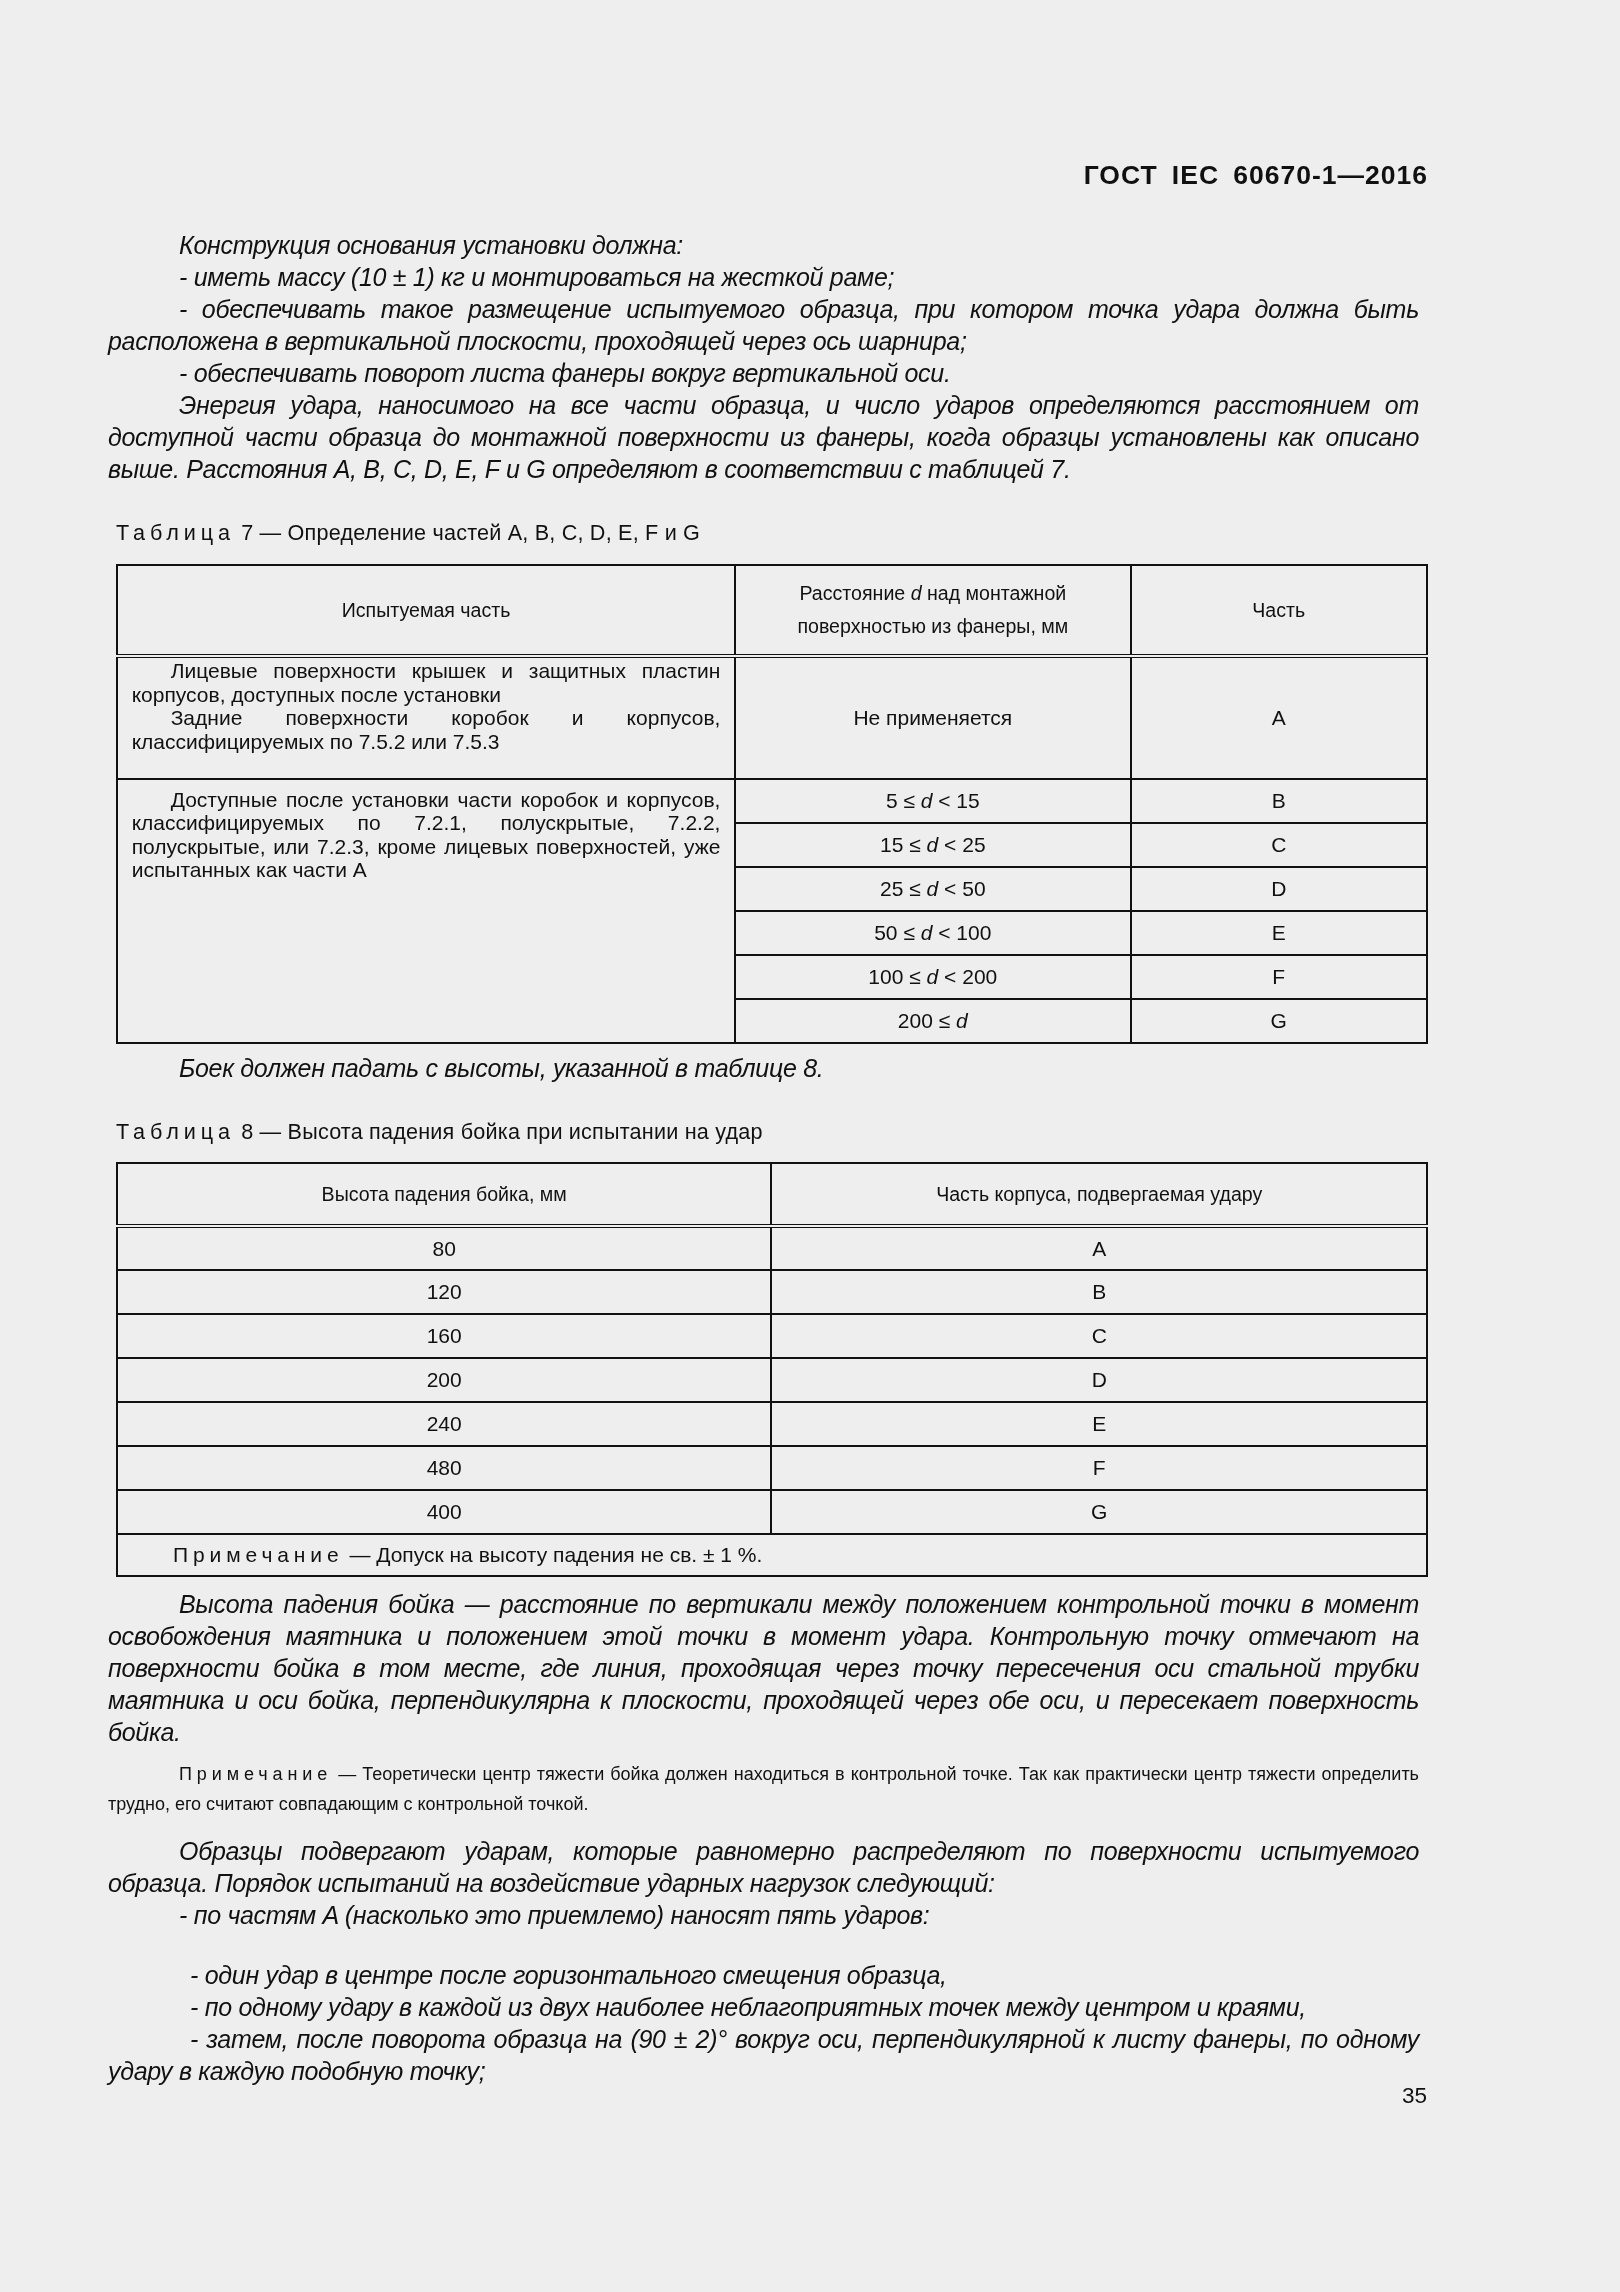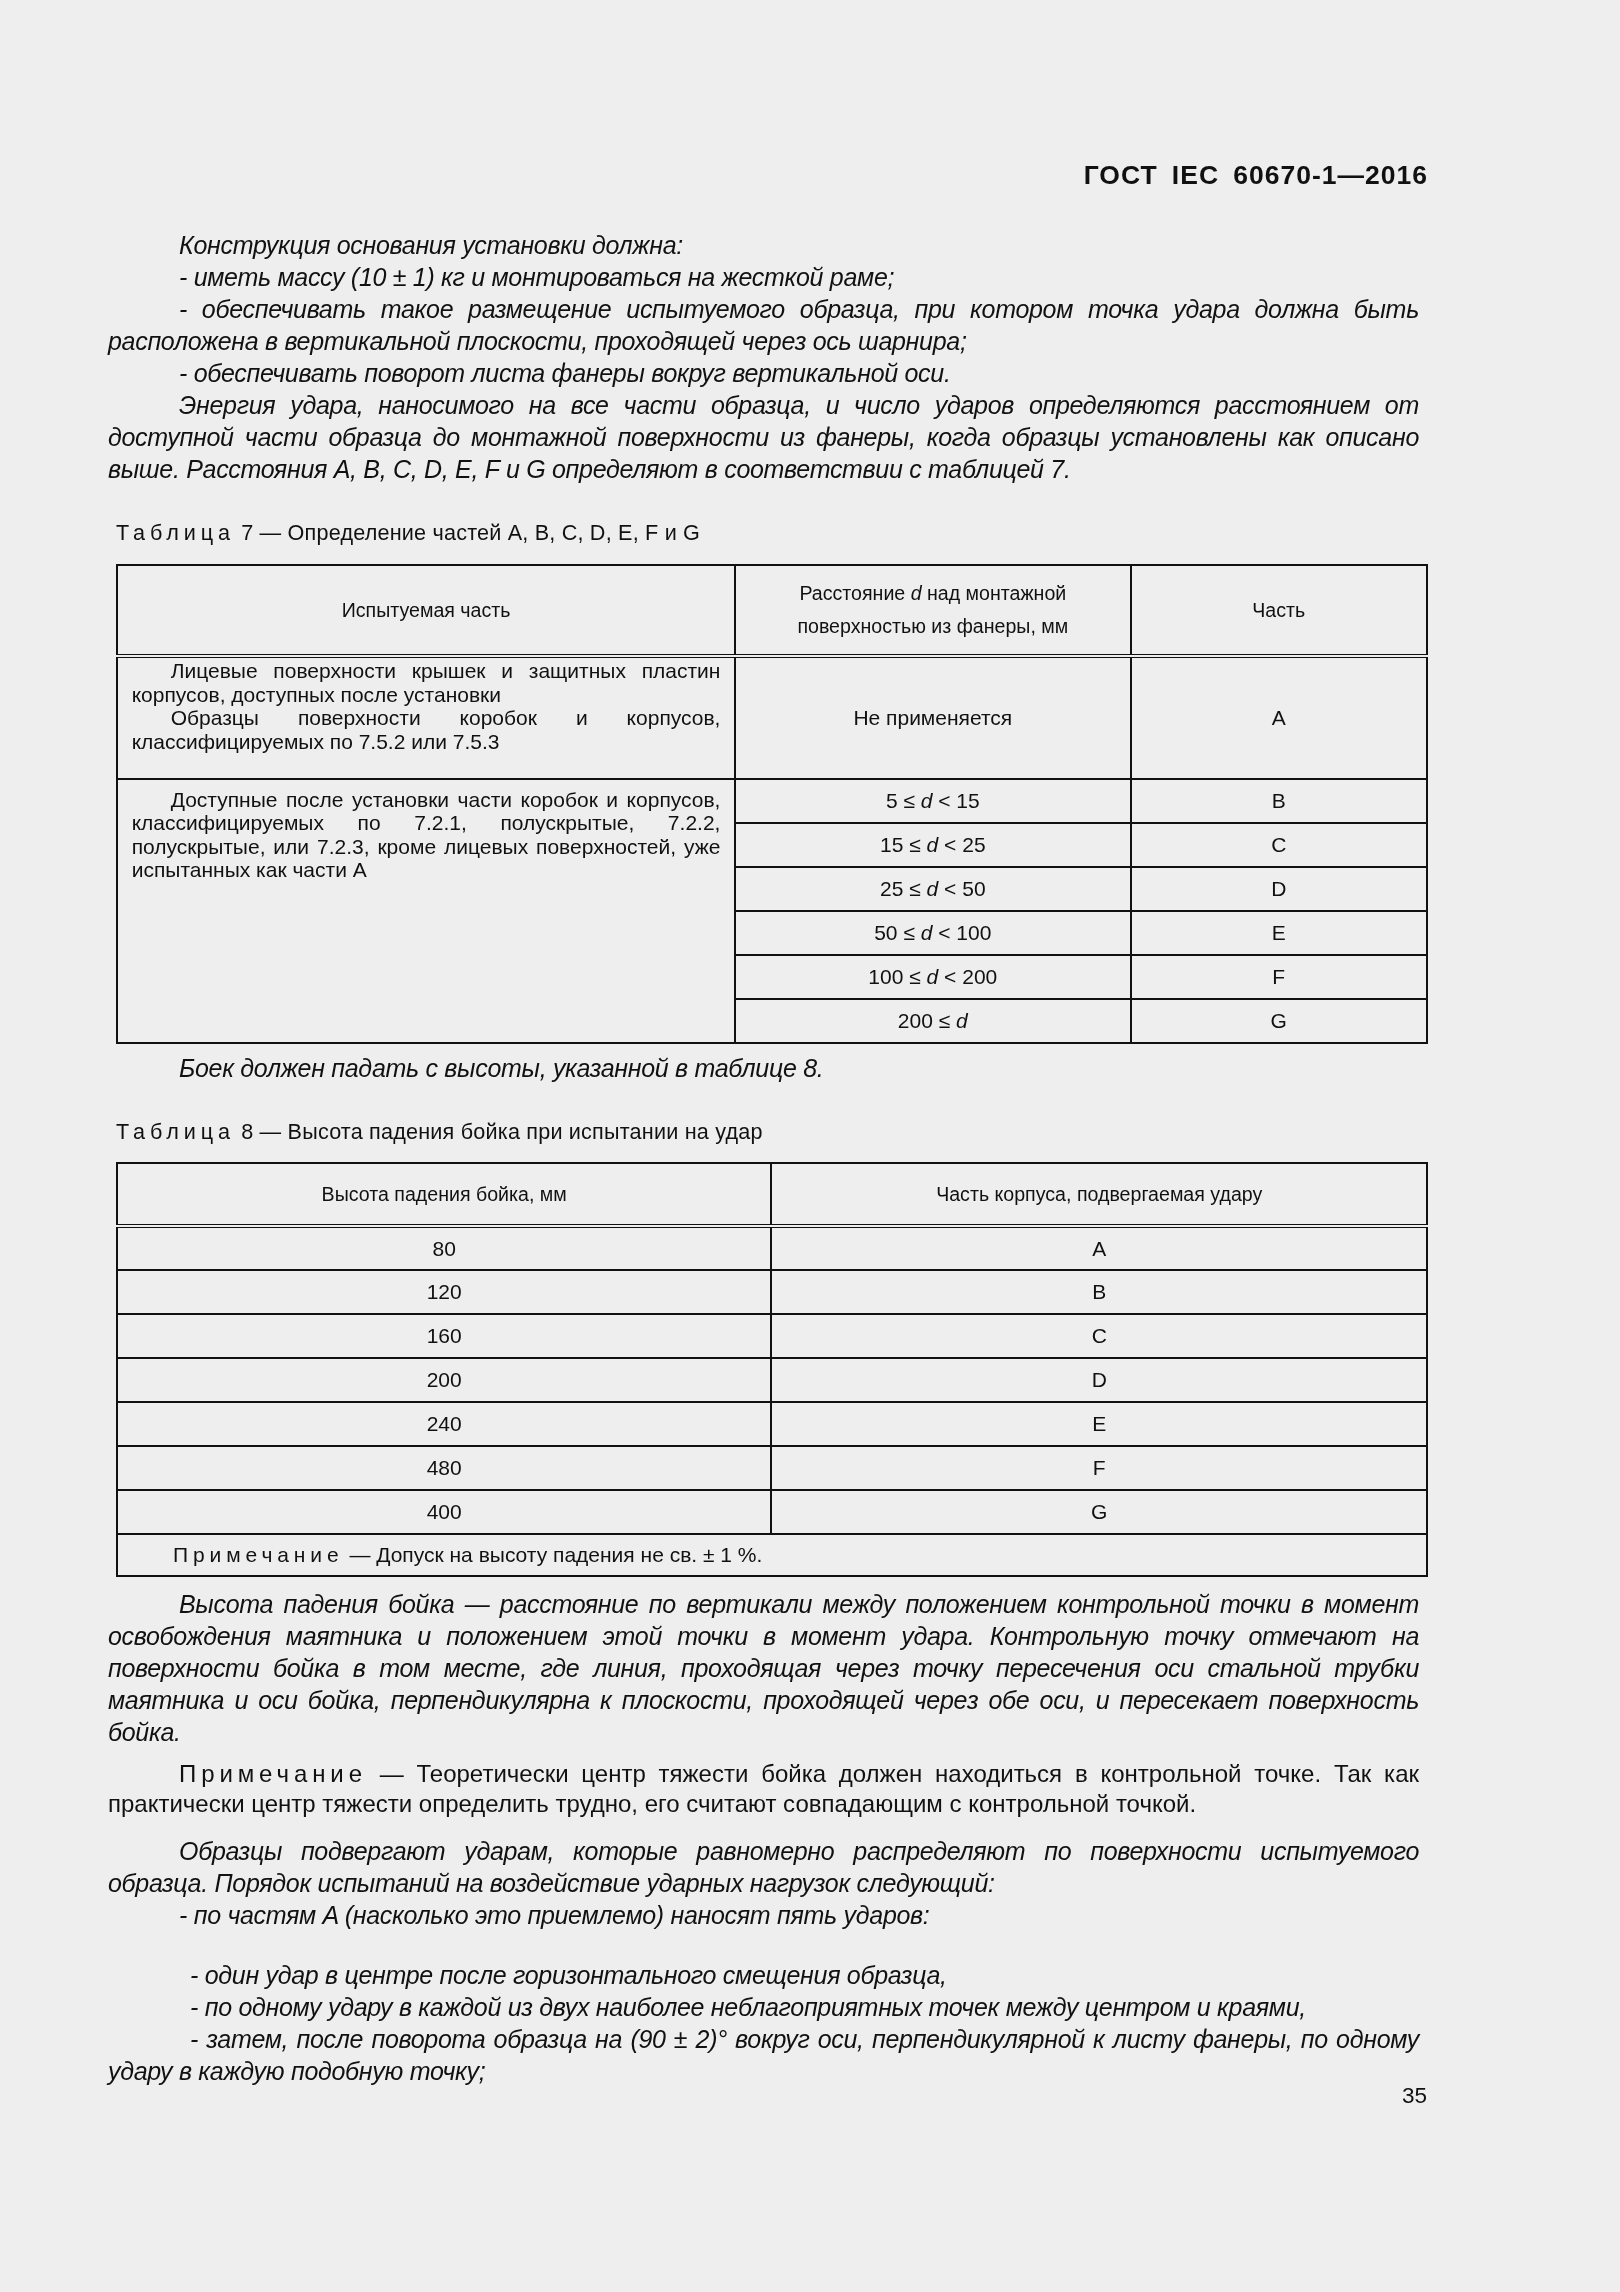--- a/index.html
+++ b/index.html
@@ -11,21 +11,21 @@
   .ind { text-indent:71px; }
   .line { display:block; }
   .cap { font-size:21.6px; left:116px; letter-spacing:0.2px; }
   .sp { letter-spacing:4.9px; }
   table { border-collapse:collapse; position:absolute; left:116px; width:1312px; font-size:21px; }
   td, th { border:2px solid #111; padding:0; font-weight:normal; text-align:center; vertical-align:middle; }
   thead th { border-bottom:4.9px double #111; font-size:19.6px; line-height:33px; }
   .t7 td { height:42px; }
   .leftcell { text-align:justify; vertical-align:top; padding:7.8px 13.7px 0 13.7px; line-height:23.5px; font-size:21px; }
   .leftcell span { display:block; text-indent:39px; }
-  .note { font-size:24px; line-height:30px; }
+  .note { font-size:18px; line-height:30px; }
   .pnum { top:2083px; right:193px; font-size:22.5px; }
 </style>
 </head>
 <body>
 
 <div class="abs hdr">ГОСТ IEC 60670-1—2016</div>
 
 <div class="abs para ital" style="top:229px;">
   <span class="line ind">Конструкция основания установки должна:</span>
   <span class="line ind">- иметь массу (10 ± 1) кг и монтироваться на жесткой раме;</span>
@@ -48,21 +48,21 @@
     <tr style="height:91px;">
       <th>Испытуемая часть</th>
       <th><span>Расстояние </span><i>d</i><span> над монтажной</span><br><span>поверхностью из фанеры, мм</span></th>
       <th>Часть</th>
     </tr>
   </thead>
   <tbody>
     <tr style="height:123px;">
       <td class="leftcell" style="padding-top:1px;">
         <span>Лицевые поверхности крышек и защитных пластин корпусов, доступных после установки</span>
-        <span>Образцы поверхности коробок и корпусов, классифицируемых по 7.5.2 или 7.5.3</span>
+        <span>Задние поверхности коробок и корпусов, классифицируемых по 7.5.2 или 7.5.3</span>
       </td>
       <td>Не применяется</td>
       <td>A</td>
     </tr>
     <tr>
       <td class="leftcell" rowspan="6">
           <span>Доступные после установки части коробок и корпусов, классифицируемых по 7.2.1, полускрытые, 7.2.2, полускрытые, или 7.2.3, кроме лицевых поверхностей, уже испытанных как части A</span>
         </td>
       <td><span>5 ≤ </span><i>d</i><span> &lt; 15</span></td>
       <td>B</td>

